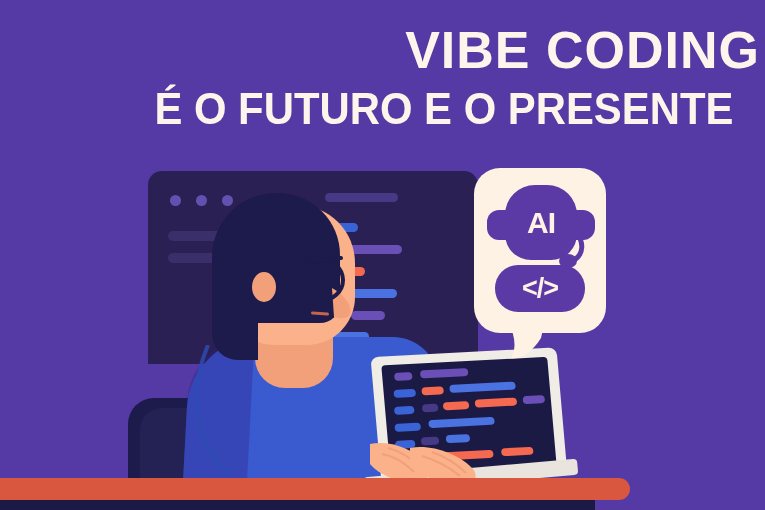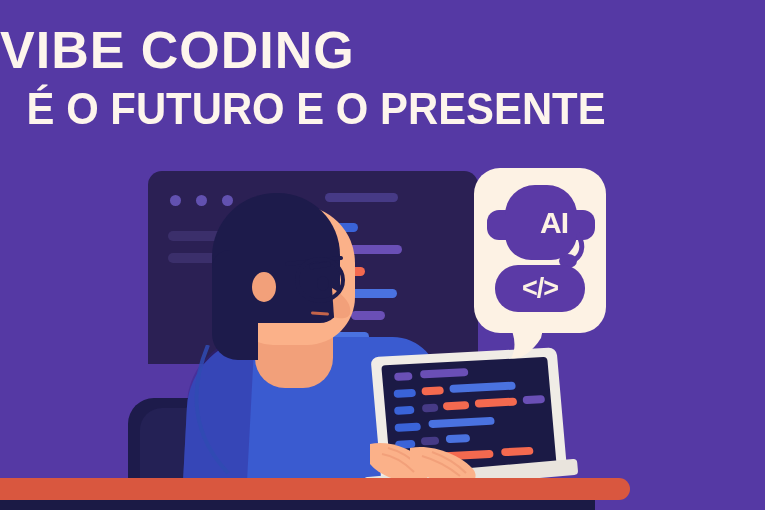--- a/index.html
+++ b/index.html
@@ -4,21 +4,21 @@
 <title>Vibe Coding</title>
 <style>
   html,body{margin:0;padding:0;background:#2b1d4d;}
   body{font-family:"Liberation Sans",sans-serif;}
   #stage{
     position:relative;width:765px;height:510px;overflow:hidden;
     background:#5539a4;
   }
   
   .headline{
-    position:absolute;left:0;right:5px;top:24px;text-align:left;
+    position:absolute;left:0;right:5px;top:24px;text-align:right;
     z-index:40;pointer-events:none;
   }
   .title-main{
     display:block;color:#fdf5ec;font-weight:bold;
     font-size:52px;line-height:1.0;letter-spacing:1px;
     font-family:"Liberation Sans",sans-serif;
   }
   .title-sub{
     display:block;color:#fdf5ec;font-weight:bold;
     font-size:45px;line-height:1.05;letter-spacing:0px;
@@ -109,21 +109,21 @@
   }
   .ear-l{
     position:absolute;left:487px;top:210px;width:24px;height:30px;
     background:#5b3aa6;border-radius:12px 4px 4px 12px;z-index:31;
   }
   .ear-r{
     position:absolute;left:571px;top:210px;width:24px;height:30px;
     background:#5b3aa6;border-radius:4px 12px 12px 4px;z-index:31;
   }
   .ai-text{
-    position:absolute;left:518px;top:185px;width:72px;height:75px;z-index:33;
+    position:absolute;left:505px;top:185px;width:72px;height:75px;z-index:33;
     display:flex;align-items:center;justify-content:center;
     color:#fdf2e4;font-weight:bold;font-size:30px;letter-spacing:-1px;
     font-family:"Liberation Sans",sans-serif;
   }
   .mic{position:absolute;left:540px;top:232px;z-index:31;}
   .code-badge{
     position:absolute;left:495px;top:265px;width:90px;height:47px;
     background:#5b3aa6;border-radius:23px;z-index:32;
     display:flex;align-items:center;justify-content:center;
     color:#fdf2e4;font-weight:bold;font-size:27px;letter-spacing:-1px;

